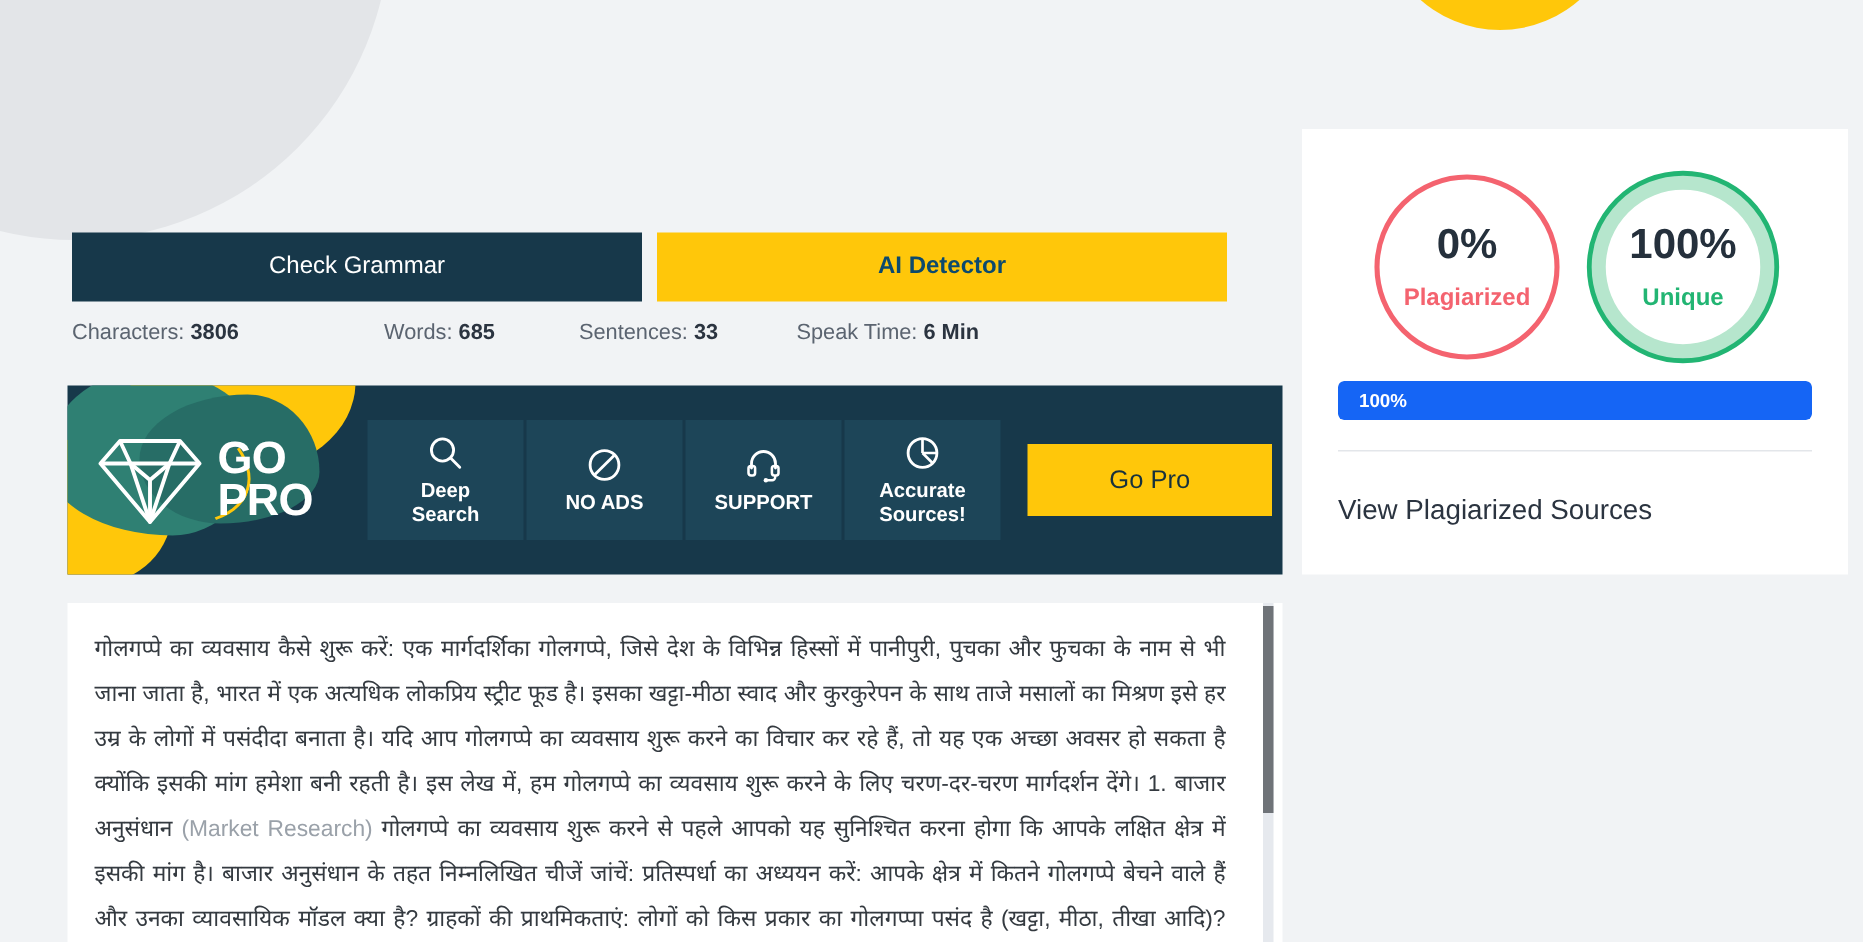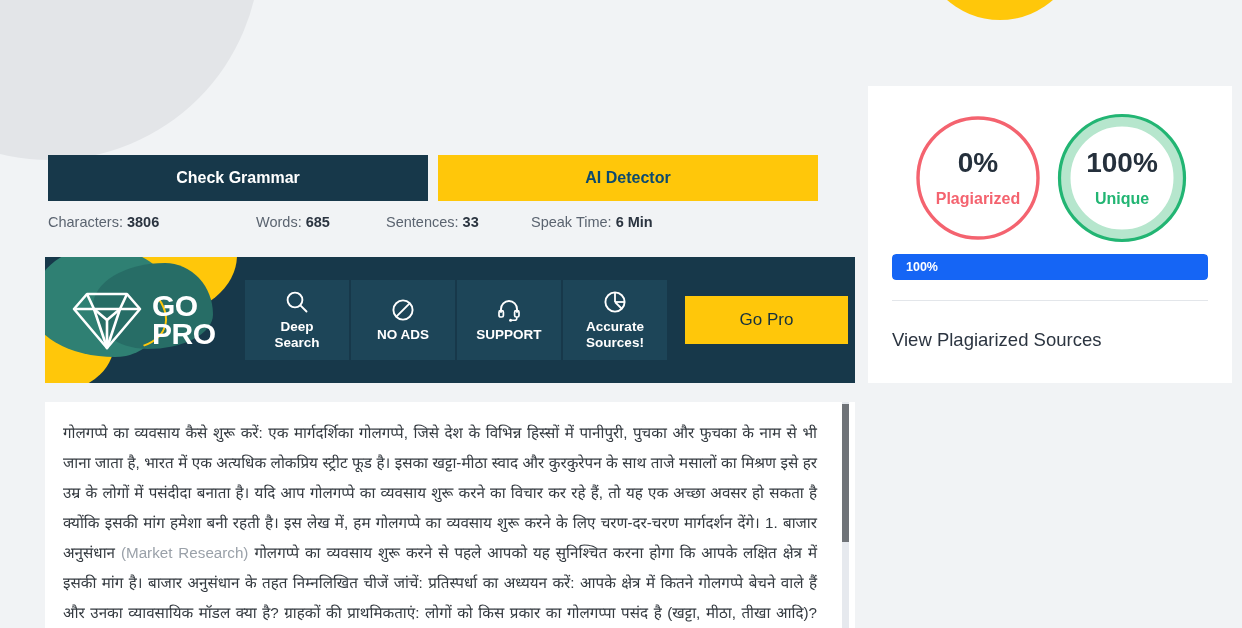--- a/index.html
+++ b/index.html
@@ -35,21 +35,21 @@
   }
 
   
   .action-row {
     position: absolute; left: 48px; top: 155px;
     width: 770px; display: flex; gap: 10px;
   }
   .action-btn {
     flex: 1 1 0; height: 46px;
     display: flex; align-items: center; justify-content: center;
-    font-size: 16px; font-weight: bold;
+    font-size: 16px; font-weight: normal;
     color: #ffffff; background: #17384a;
     border: none; cursor: pointer;
     font-family: "Liberation Sans", sans-serif;
   }
   .action-btn.yellow { background: #ffc70a; color: #0c4a6e; font-weight: bold; font-size: 16px; }
 
   
   .stats-row {
     position: absolute; left: 48px; top: 214px;
     display: flex; font-size: 14.5px; color: #5b6470;
@@ -89,21 +89,21 @@
   }
   .deco-curve {
     left: -6px; top: 10px; width: 130px; height: 80px;
     border: 2px solid #ffc70a; border-radius: 50%;
     border-color: transparent #ffc70a transparent transparent;
     transform: rotate(18deg);
   }
   .gopro-left {
     position: relative; z-index: 3;
     width: 200px; height: 126px;
-    display: flex; align-items: center; padding-left: 25px;
+    display: flex; align-items: center; padding-left: 18px;
   }
   .diamond-icon { width: 74px; height: 66px; flex: none; }
   .gopro-word {
     margin-left: 8px;
     font-size: 30px; font-weight: bold; color: #ffffff;
     line-height: 0.95; letter-spacing: -0.5px;
   }
   .features {
     position: relative; z-index: 3;
     display: flex; gap: 2px; height: 80px; align-items: stretch;

